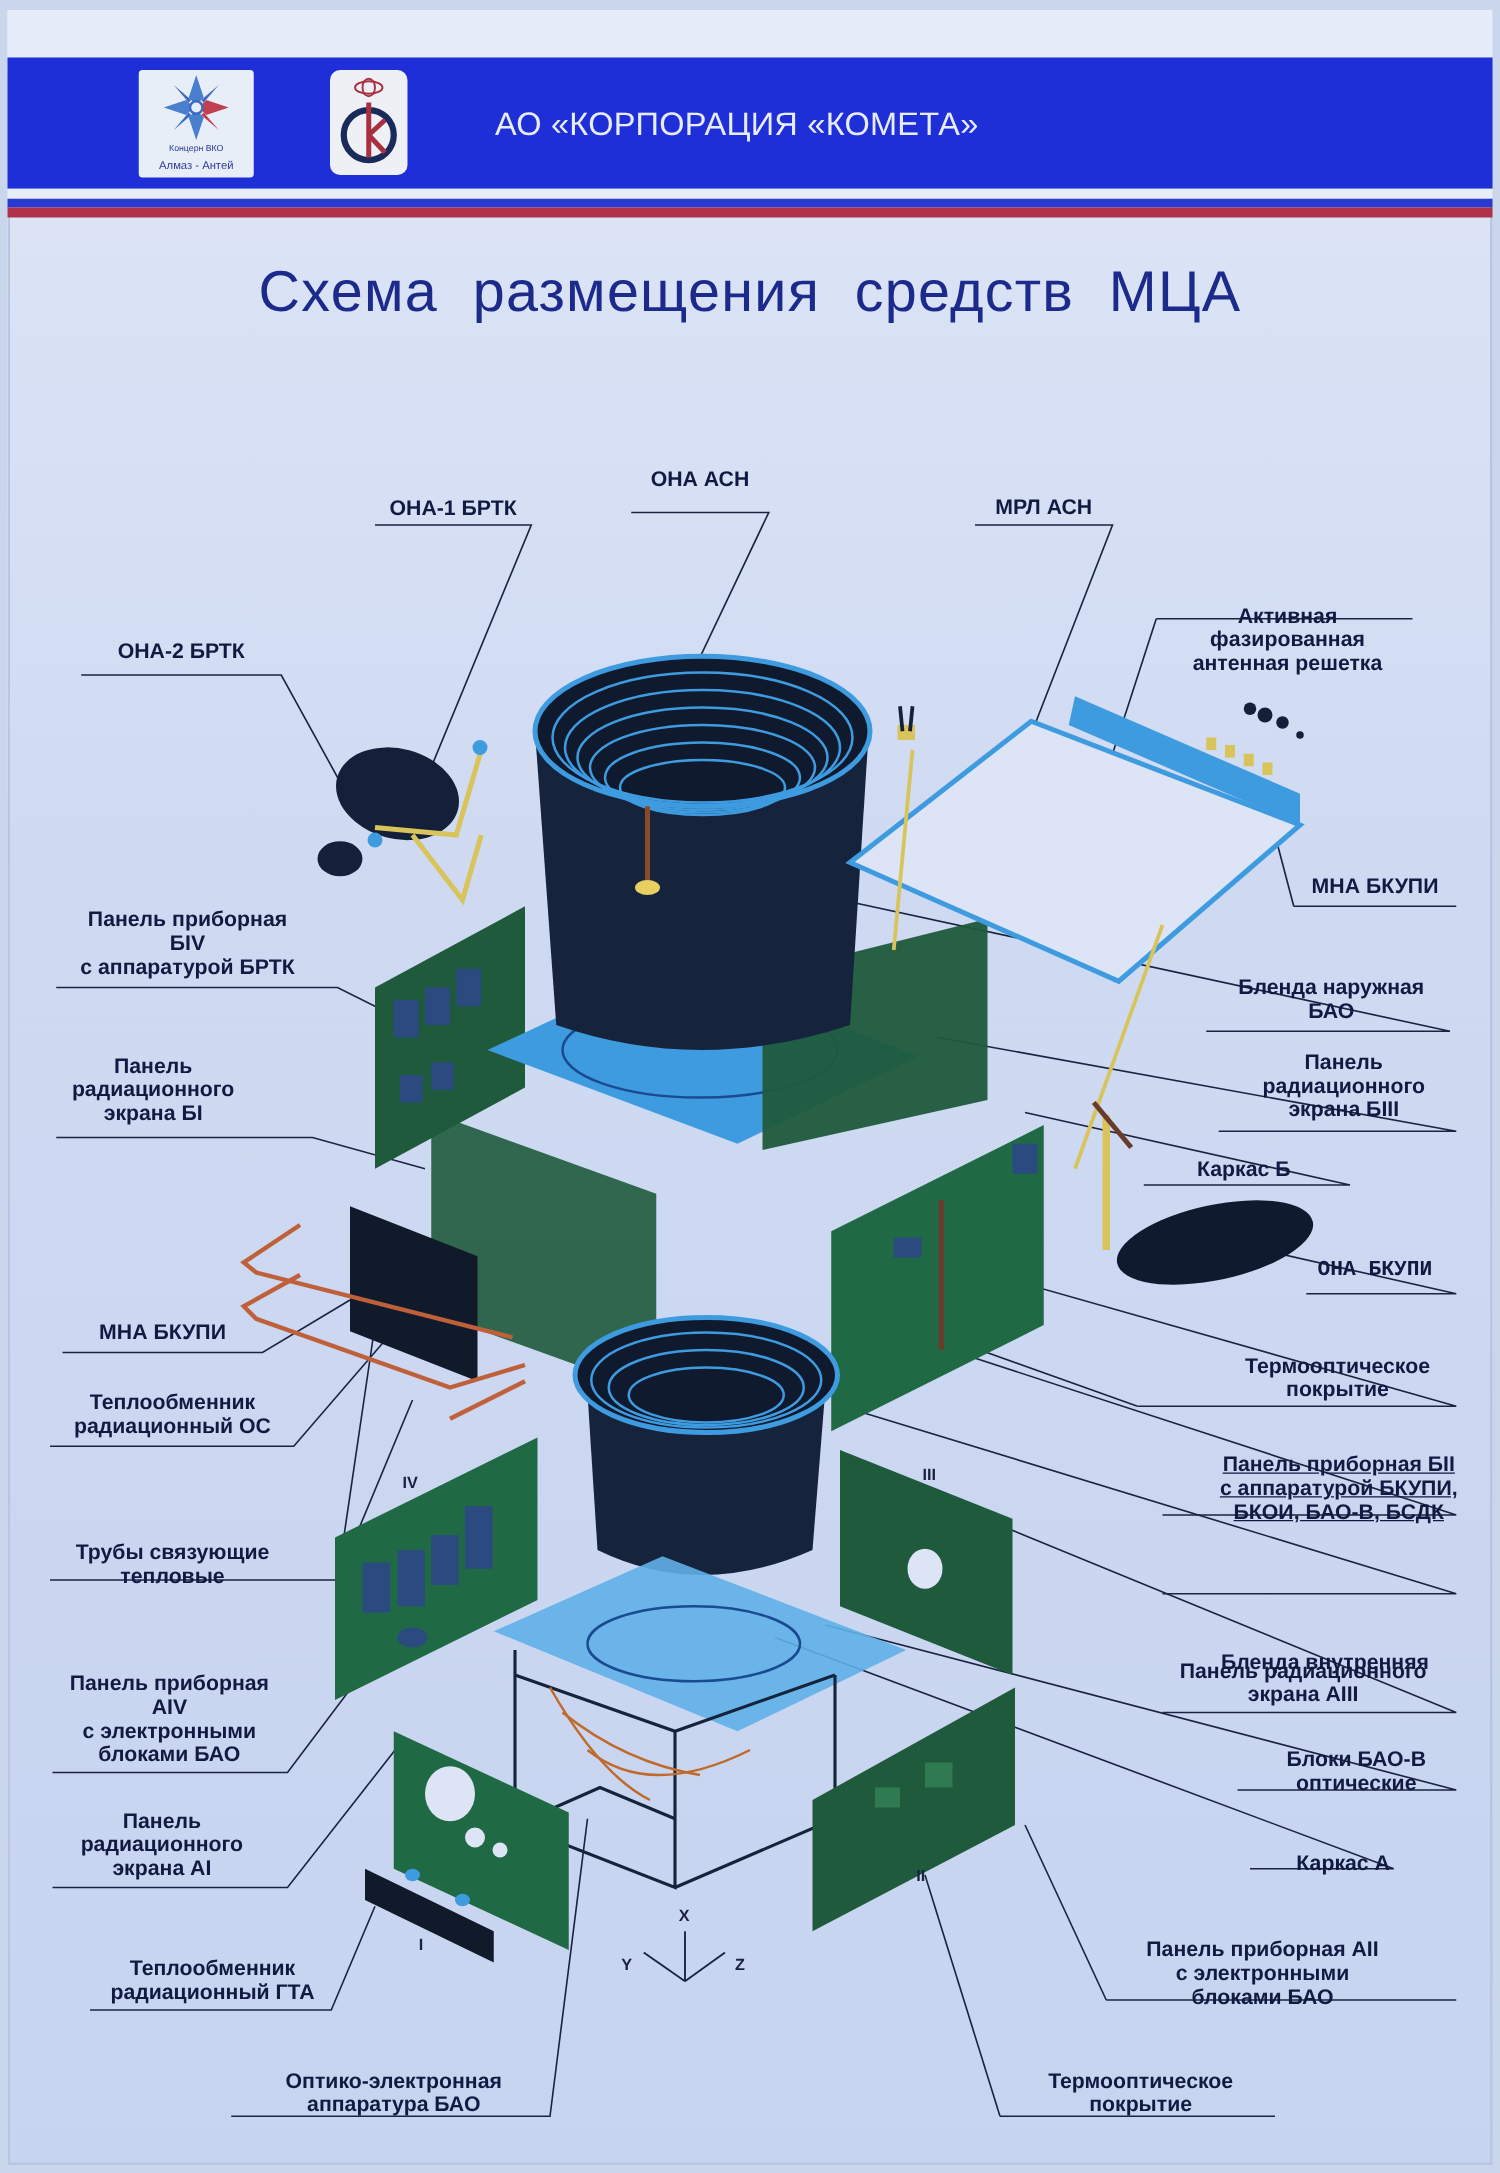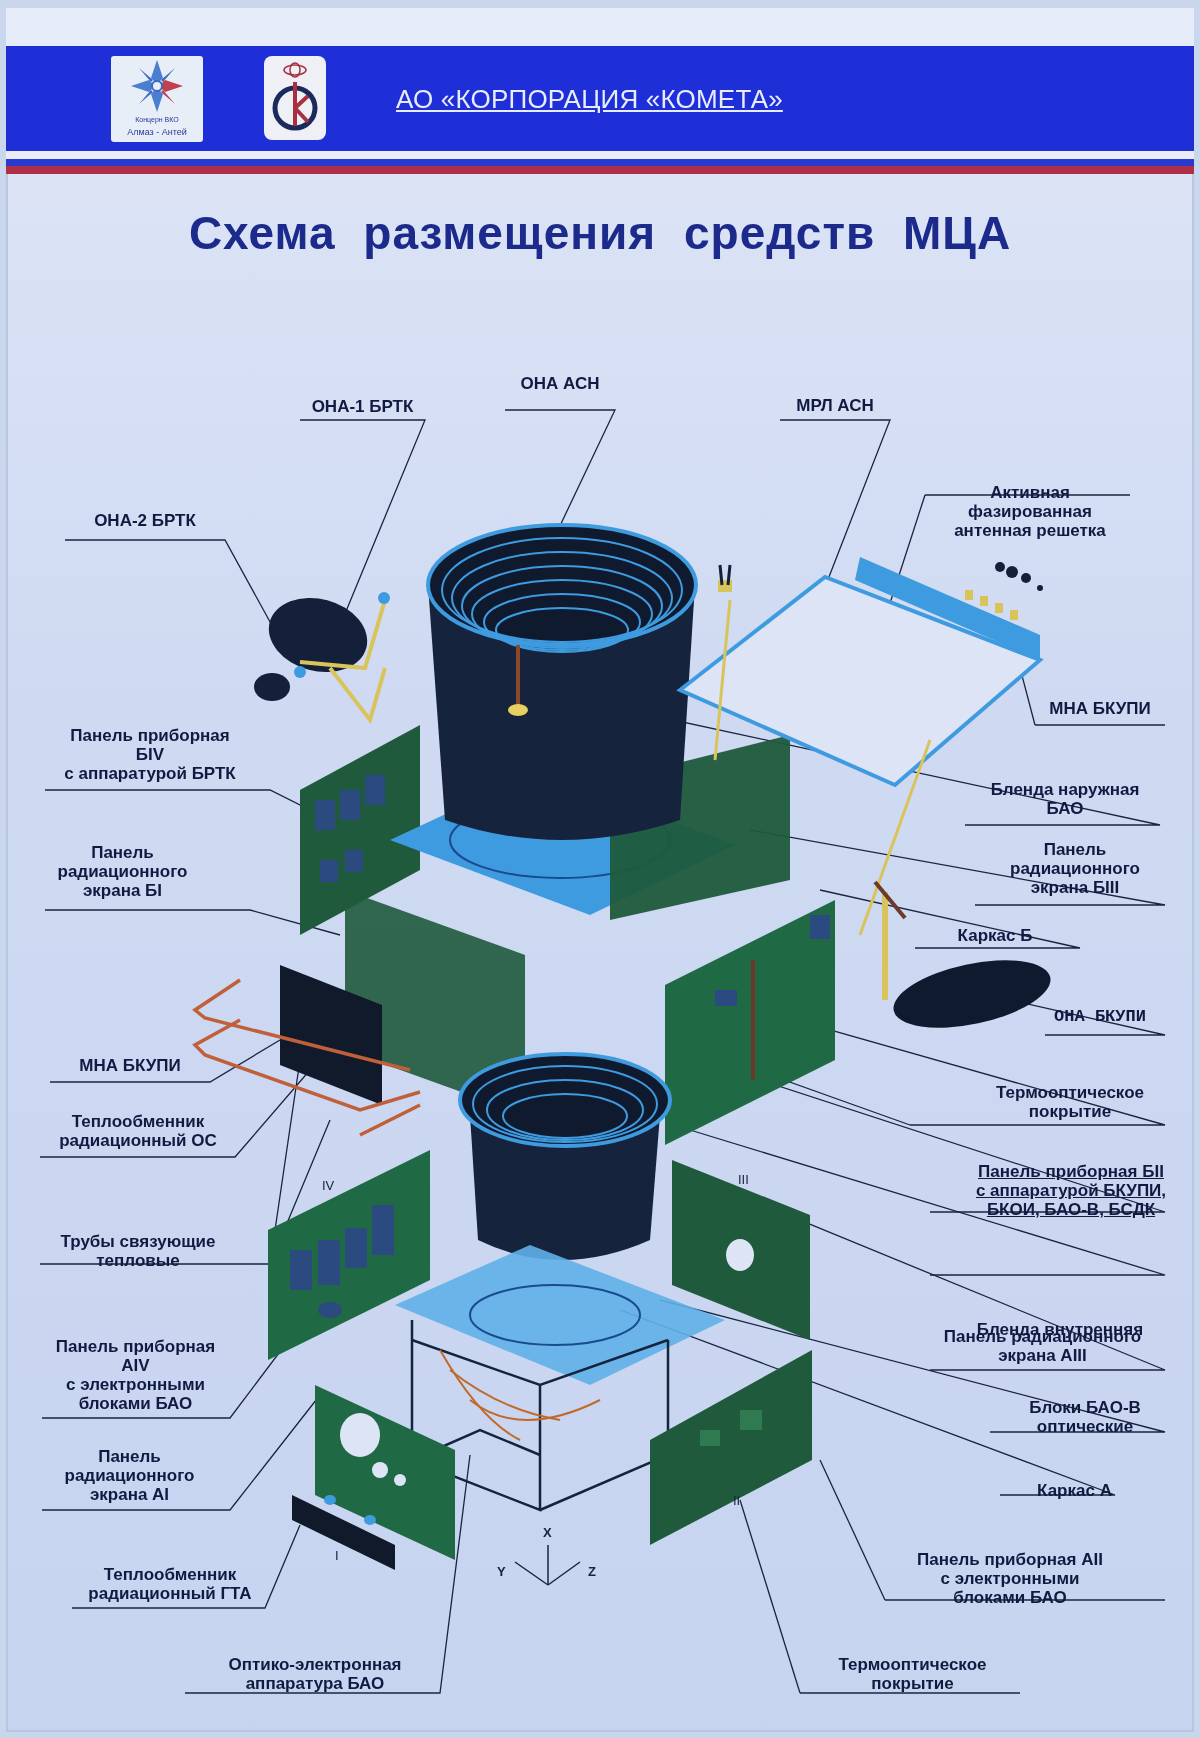--- a/index.html
+++ b/index.html
@@ -7,25 +7,25 @@
   .poster { position:absolute; left:6px; top:8px; width:1188px; height:1724px; background:linear-gradient(180deg,#dfe6f6 0%,#cfdaf2 40%,#c7d4f0 100%); box-shadow:inset 0 0 0 2px #b9c6e3; }
   .header-band-top { position:absolute; left:0; top:0; width:1188px; height:38px; background:#e6ecf9; }
   .header-band { position:absolute; left:0; top:38px; width:1188px; height:105px; background:#1e2fd8; }
   .header-stripe-w { position:absolute; left:0; top:143px; width:1188px; height:8px; background:#e8eef9; }
   .header-stripe-b { position:absolute; left:0; top:151px; width:1188px; height:7px; background:#2a3ad0; }
   .header-stripe-r { position:absolute; left:0; top:158px; width:1188px; height:8px; background:#b0304a; }
   .logo1 { position:absolute; left:105px; top:48px; width:92px; height:86px; background:#e8eef8; border-radius:3px; }
   .logo1 .cap1 { position:absolute; left:0; width:92px; top:60px; font-size:7px; text-align:center; color:#2a3a9a; }
   .logo1 .cap2 { position:absolute; left:0; width:92px; top:71px; font-size:9px; font-weight:normal; text-align:center; color:#2a3a9a; }
   .logo2 { position:absolute; left:258px; top:48px; width:62px; height:84px; background:#eef0f6; border-radius:8px; }
-  .company { position:absolute; left:390px; top:76px; font-size:26px; color:#e8ecff; letter-spacing:0.2px;text-decoration:underline; }
-  .title { position:absolute; left:0; width:1188px; top:198px; text-align:center; font-size:46px; font-weight:bold; color:#1c2a8c; letter-spacing:1px; word-spacing:14px; }
+  .company { position:absolute; left:390px; top:76px; font-size:26px; color:#e8ecff; letter-spacing:0.2px; }
+  .title { position:absolute; left:0; width:1188px; top:198px; text-align:center; font-size:46px; font-weight:normal; color:#1c2a8c; letter-spacing:1px; word-spacing:14px; }
   .lbl { position:absolute; font-size:17px; font-weight:bold; color:#111a40; text-align:center; line-height:19px; white-space:pre-line; }
   svg.diagram { position:absolute; left:0; top:0; }
-  .roman { position:absolute; font-size:13px; font-weight:normal; color:#1a2040; }
+  .roman { position:absolute; font-size:13px; font-weight:bold; color:#1a2040; }
   .axis-lbl { position:absolute; font-size:13px; font-weight:bold; color:#1a2040; }
 </style>
 </head>
 <body>
 
 <div class="poster">
   <div class="header-band-top"></div>
   <div class="header-band"></div>
   <div class="header-stripe-w"></div>
   <div class="header-stripe-b"></div>

